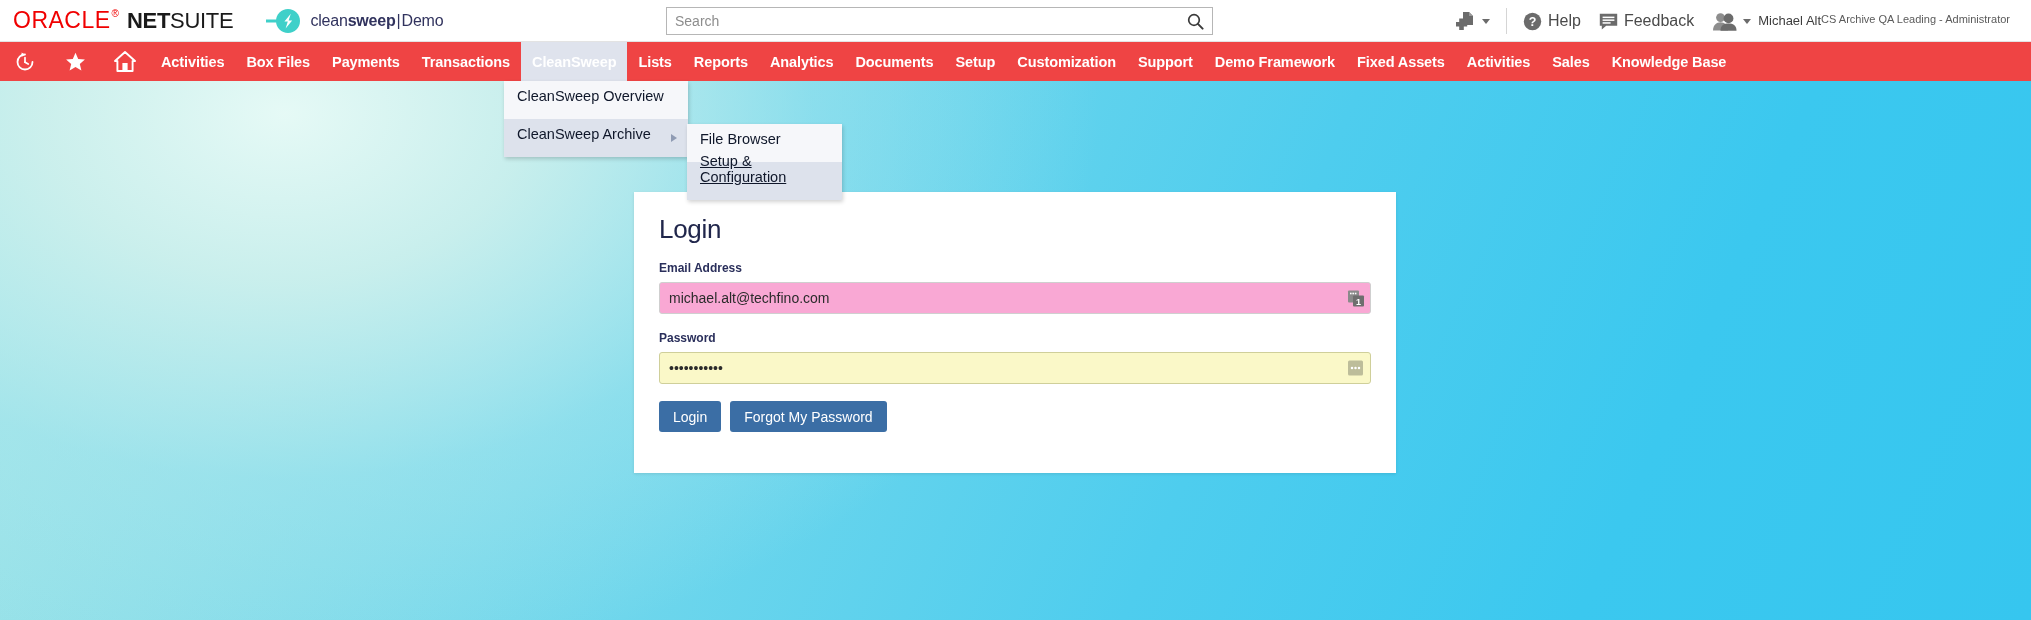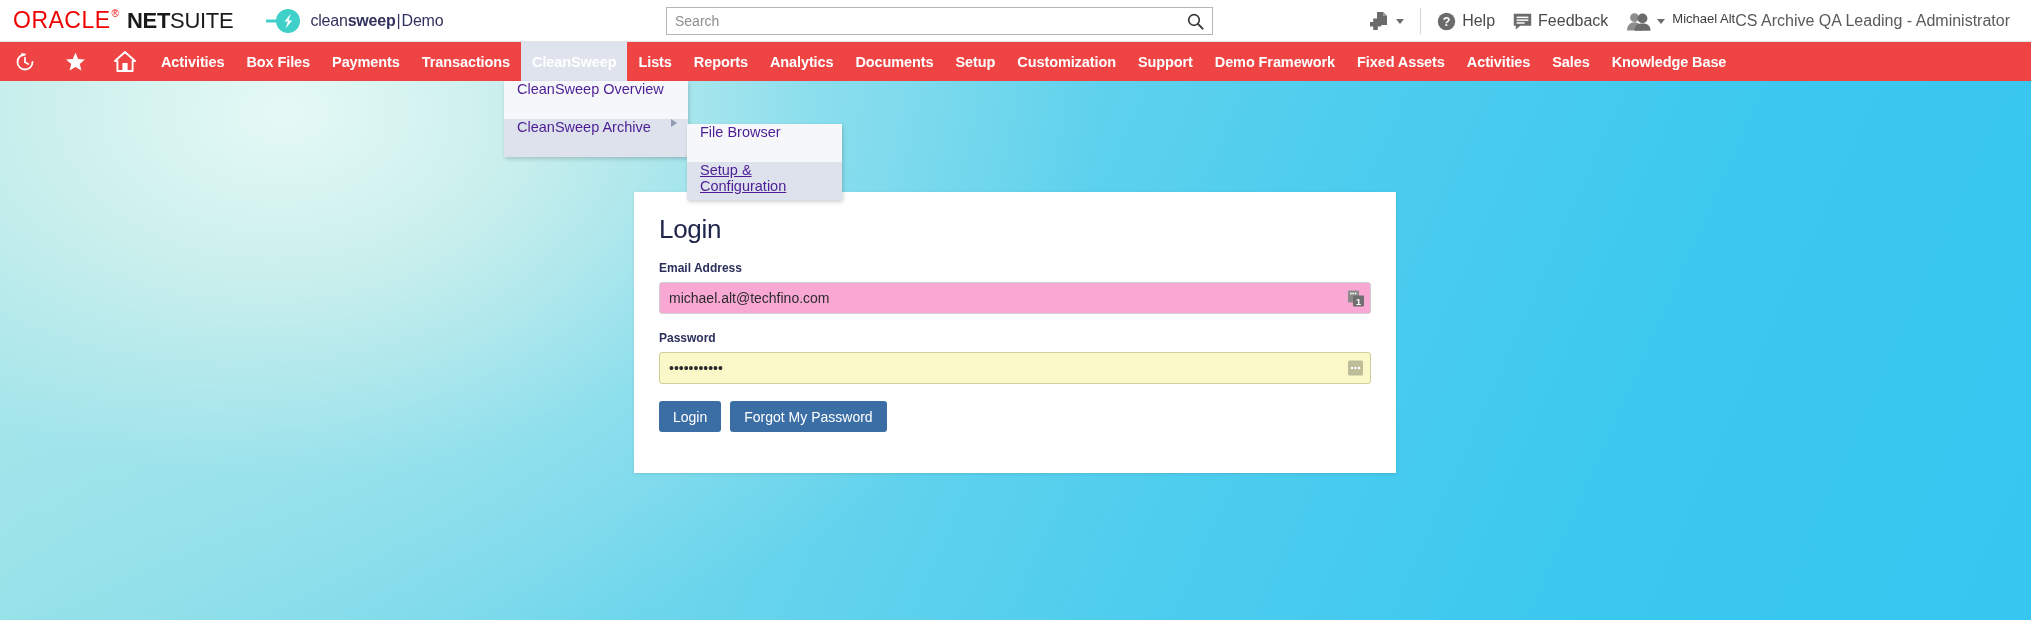--- a/index.html
+++ b/index.html
@@ -113,21 +113,21 @@
     border-right: 4.5px solid transparent;
     border-top: 5px solid #6b6b6b;
     margin-left: 5px;
   }
   .user-block {
     display: flex; 
     justify-content: center;
     margin-left: 7px; line-height: 1.25;
   }
   .user-name { font-size: 13px; color: #3d3d3d; }
-  .user-role { font-size: 16px; color: #5a5a5a; }
+  .user-role { font-size: 11px; color: #5a5a5a; }
 
   
   .navbar {
     position: absolute; top: 42px; left: 0;
     width: 2031px; height: 39px;
     background: #ef4444;
     display: flex; align-items: stretch;
     z-index: 40;
   }
   .nav-icon {
@@ -172,24 +172,24 @@
   
   .menu-root {
     position: absolute;
     top: 81px; left: 504px;
     width: 184px;
     z-index: 60;
     box-shadow: 1px 2px 4px rgba(0,0,0,0.18);
   }
   .menu-item {
     height: 38px;
-    display: flex; align-items: flex-start;
-    padding: 0 13px;
+    display: flex; align-items: flex-end;
+    padding: 15px 13px;
     font-size: 14.5px;
-    color: #4c1d95;
+    color: #0f172a;
     background: #f6f7fa;
     cursor: pointer;
     position: relative;
   }
   .menu-item.hovered { background: #dde2ec; }
   .menu-arrow {
     position: absolute; right: 11px;
     width: 0; height: 0;
     border-top: 4.5px solid transparent;
     border-bottom: 4.5px solid transparent;

